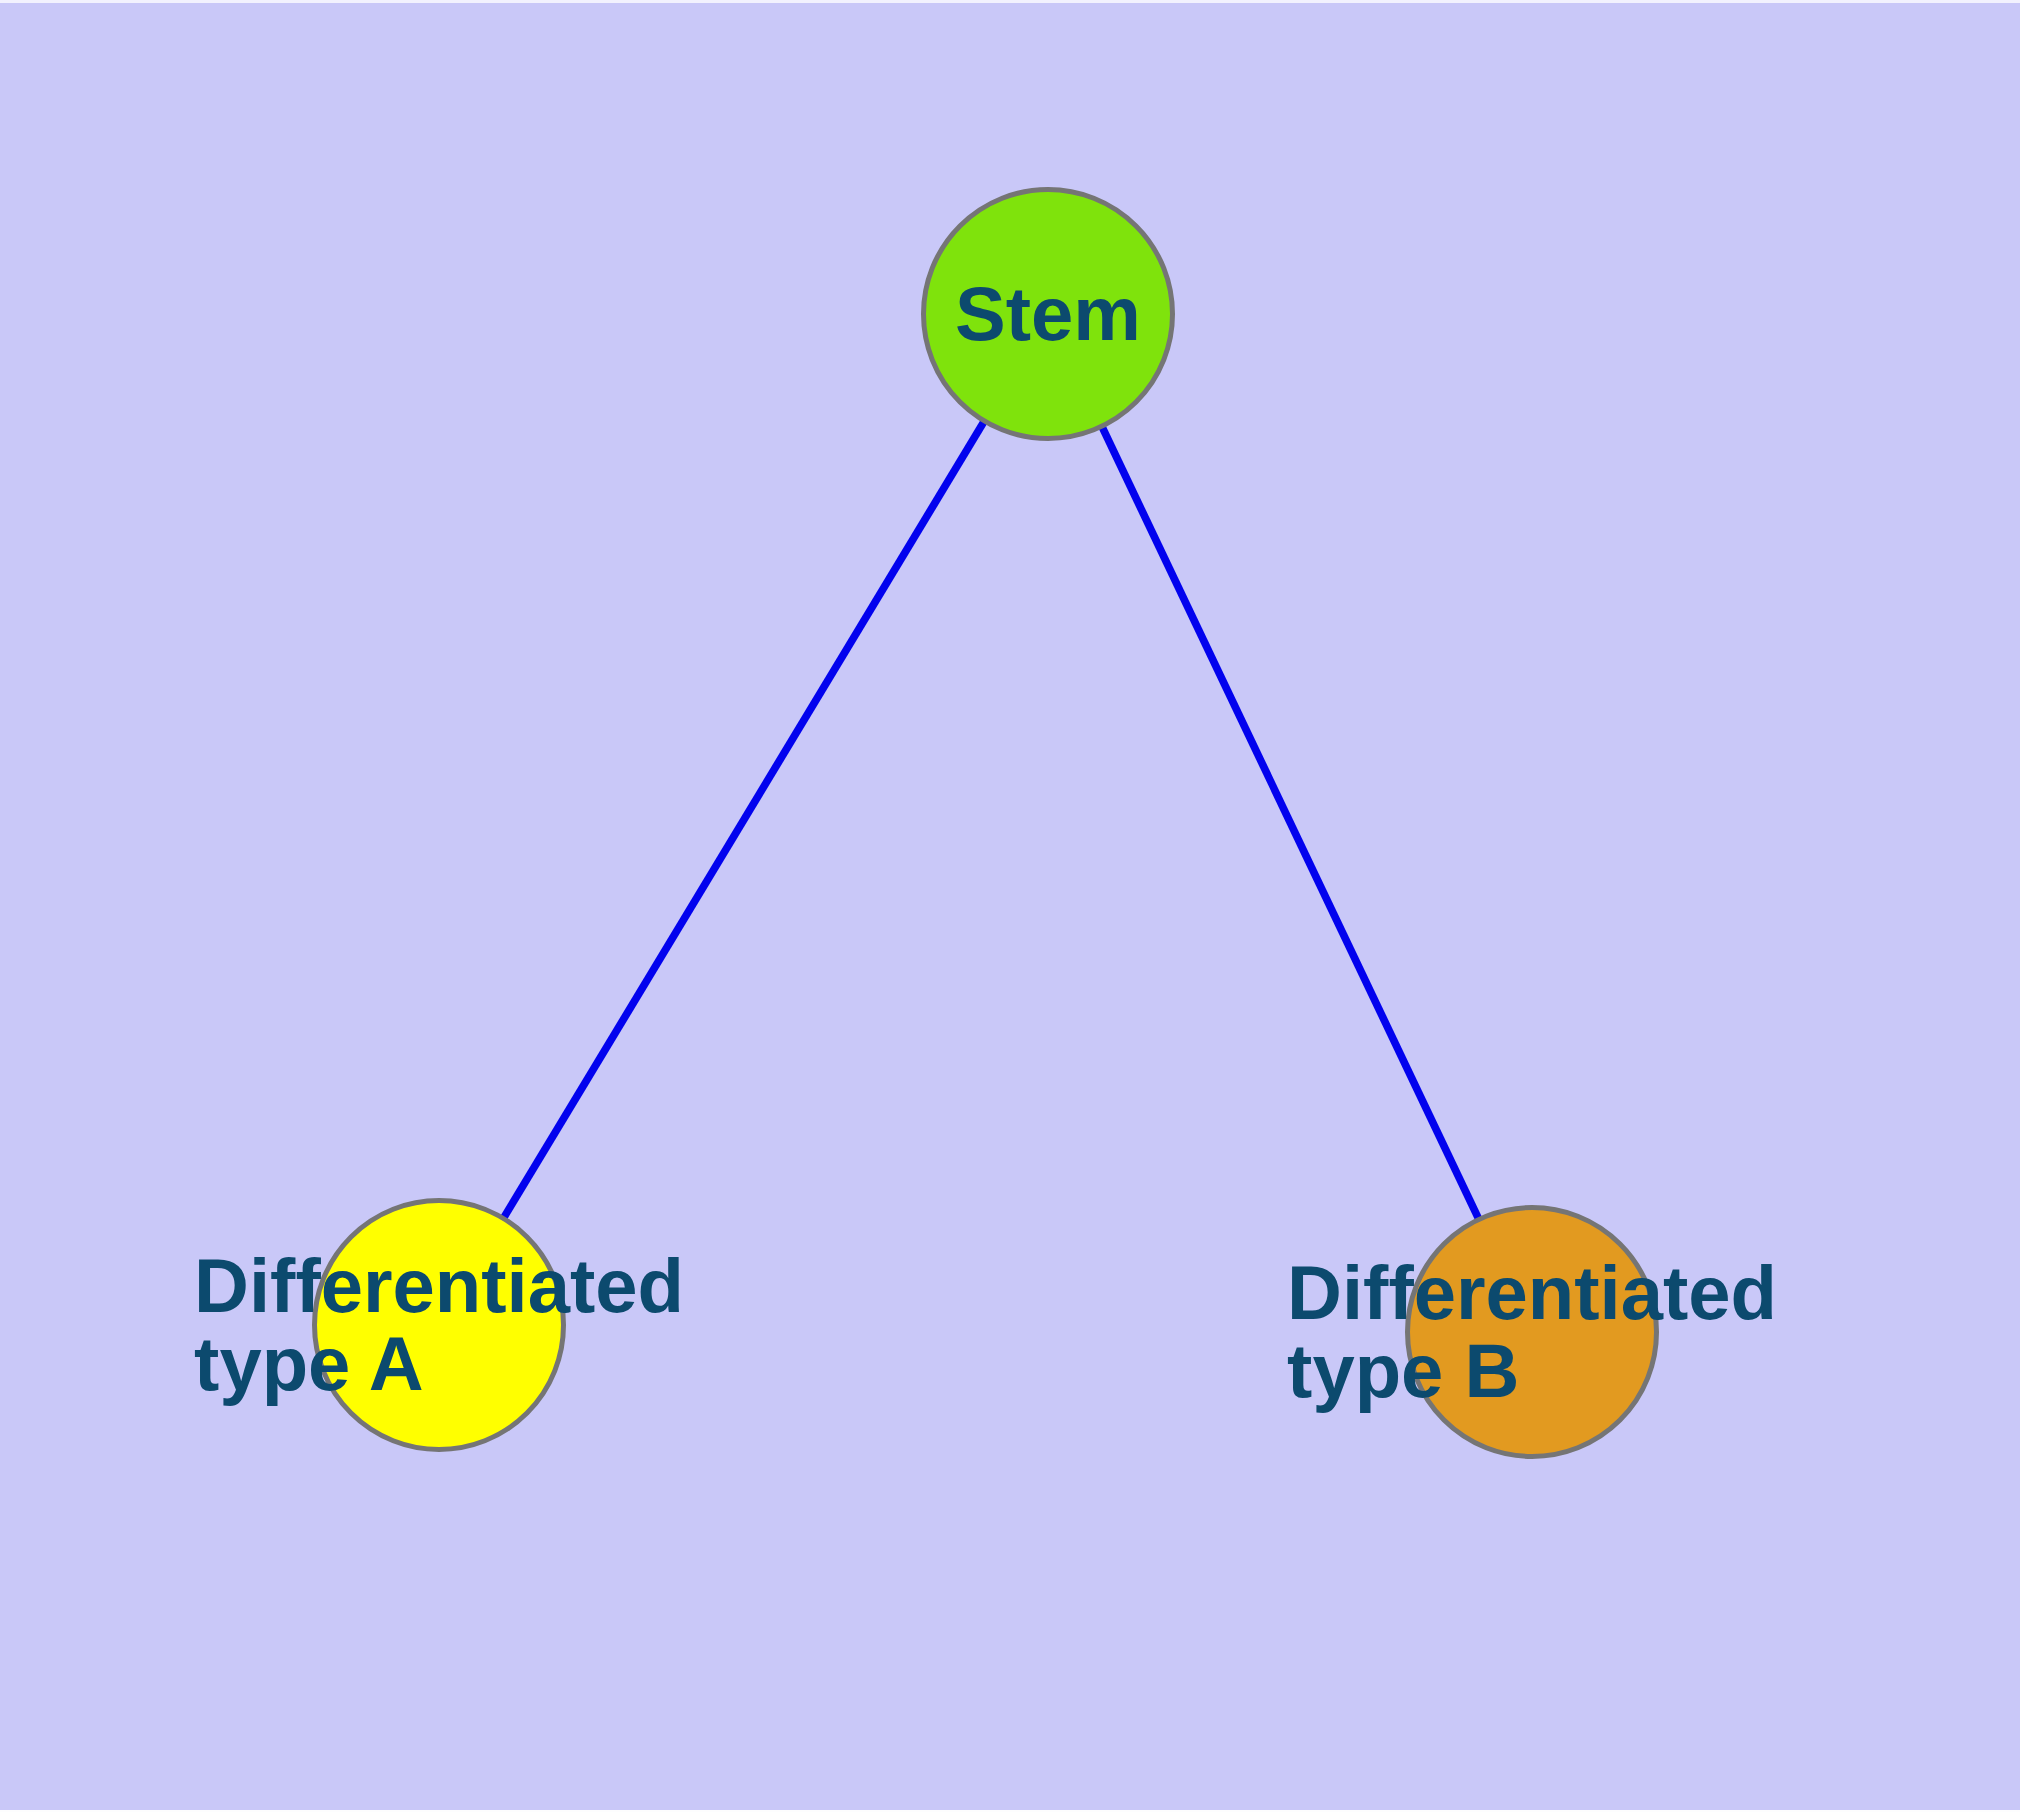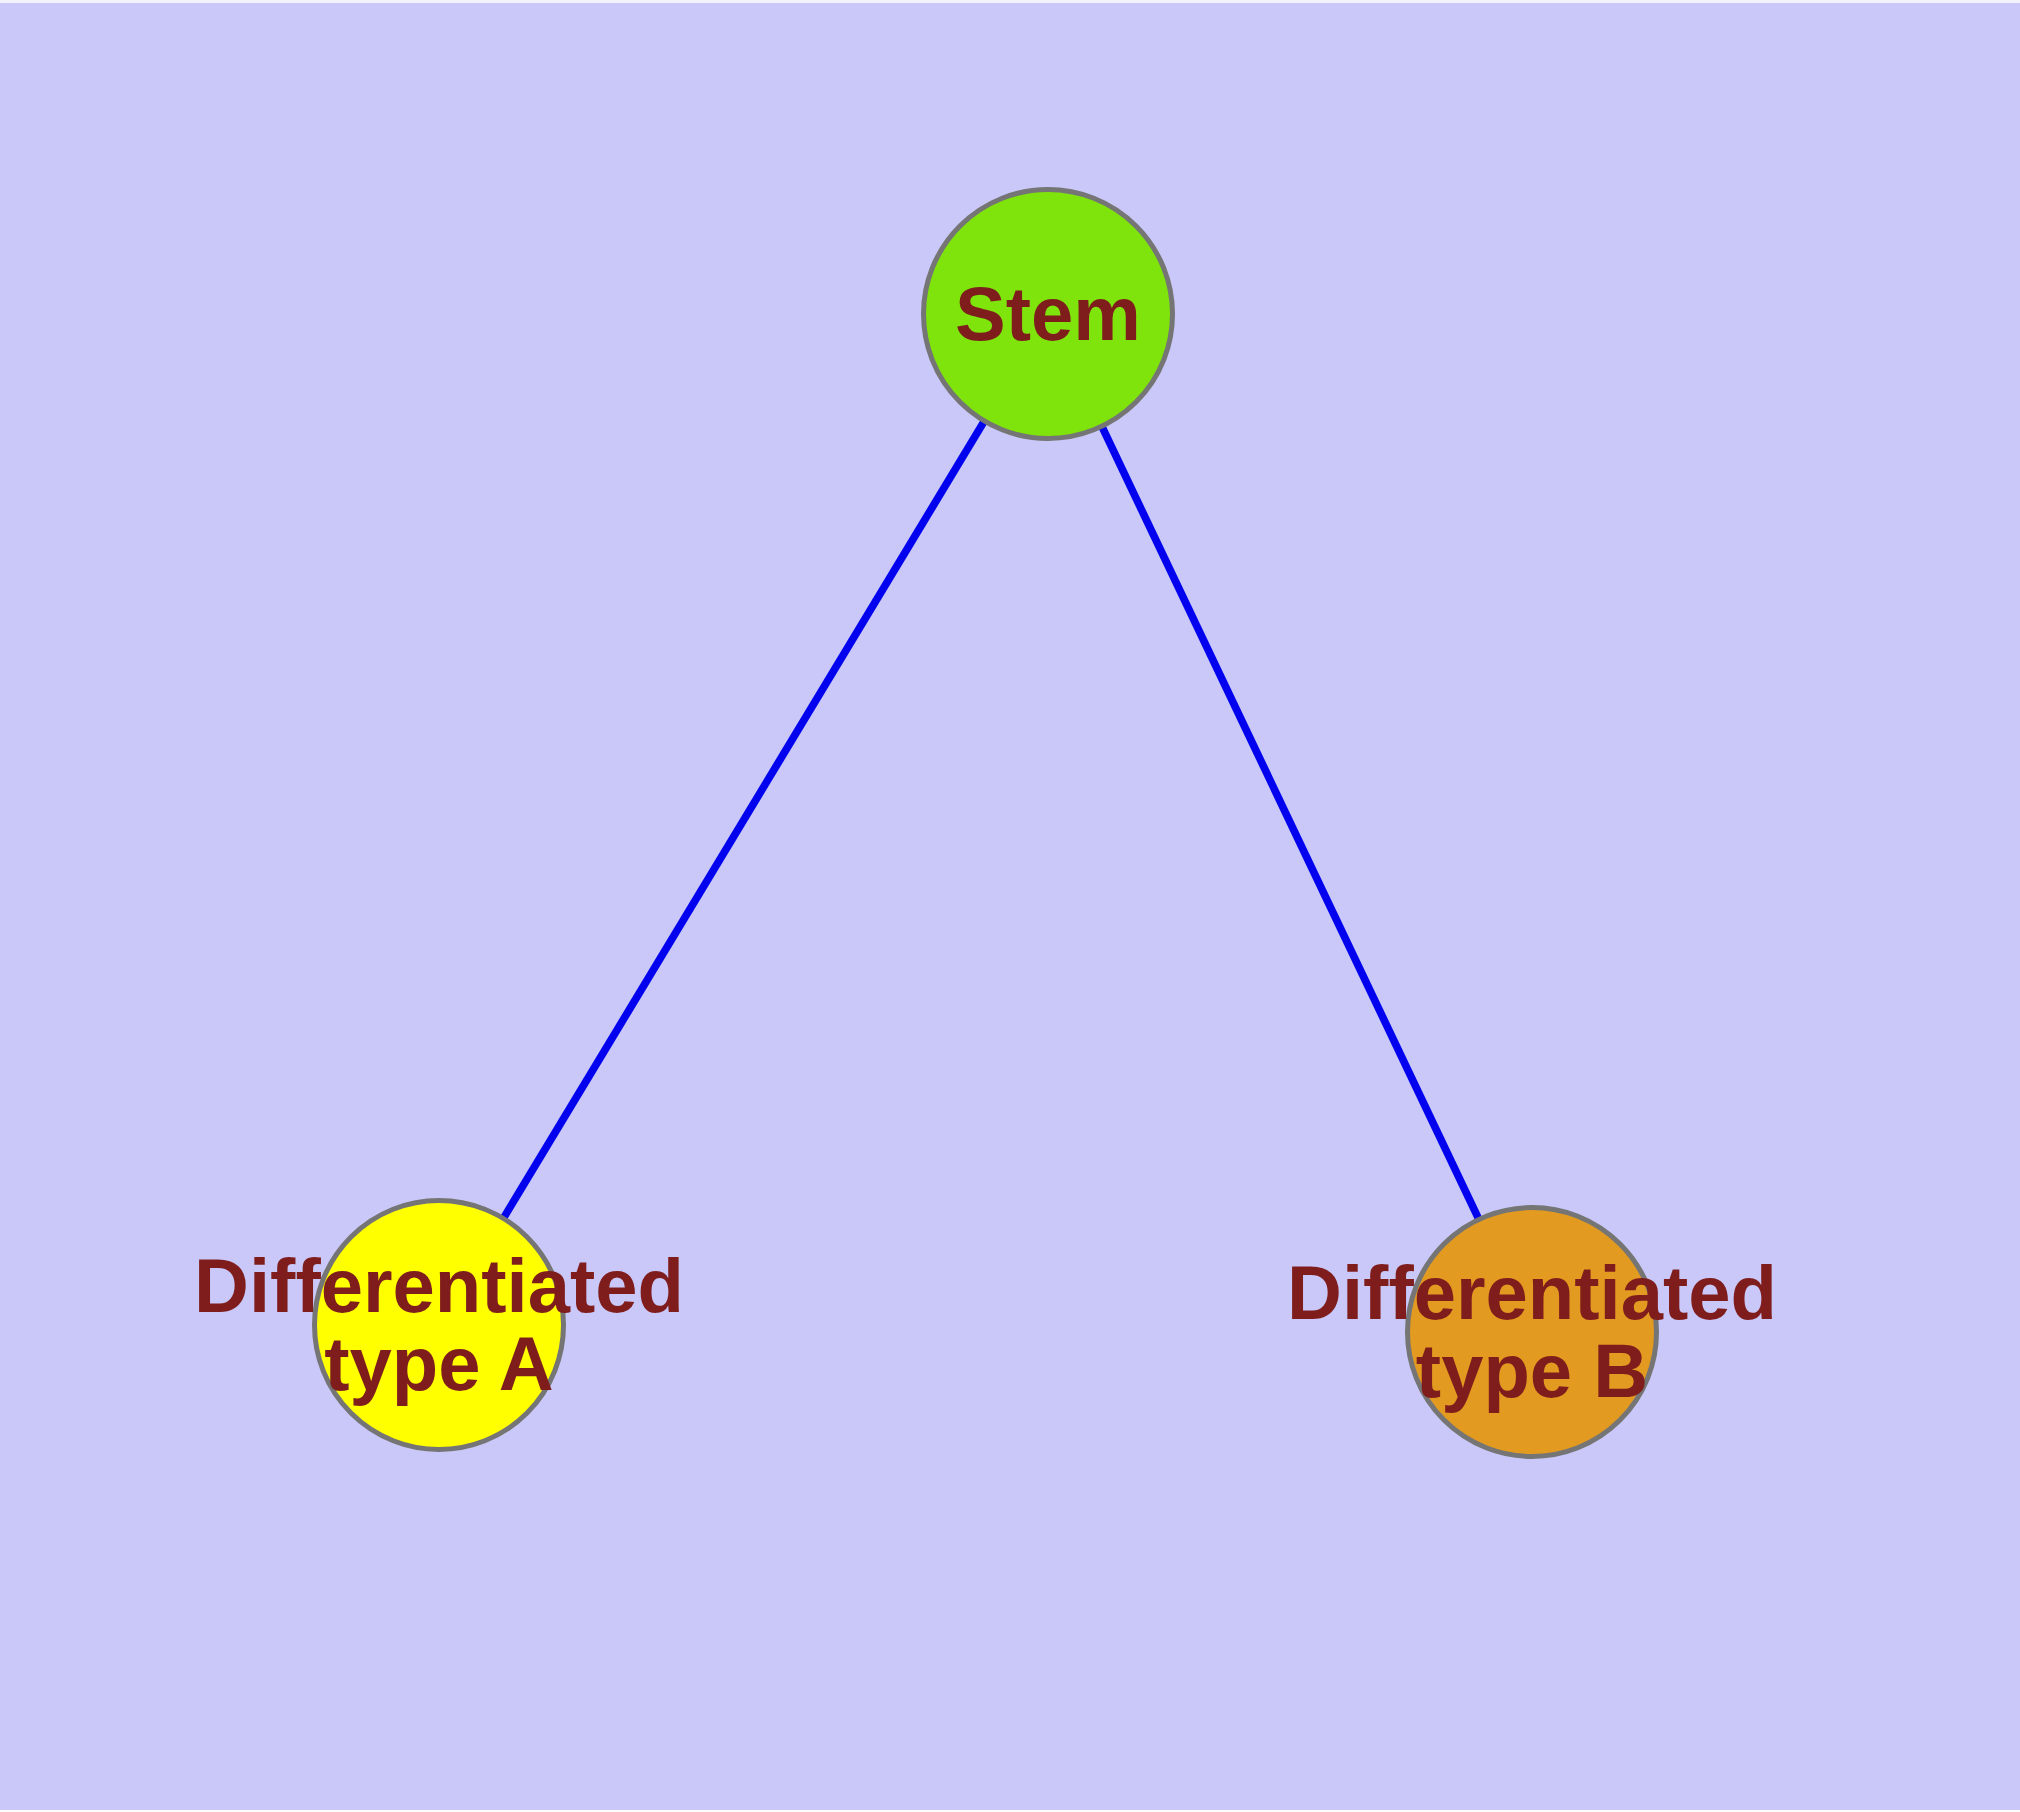--- a/index.html
+++ b/index.html
@@ -45,23 +45,22 @@
     border: 5.1px solid #757575;
     border-radius: 50%;
     display: flex;
     align-items: center;
     justify-content: center;
   }
   .node-label {
     font-size: 76px;
     font-weight: bold;
     line-height: 1.03;
-    color: #7f1d1d;
+    color: #0c4a6e;
     white-space: pre;
-    text-align: center;
   }
   #node-stem   { left: 921px; top: 187px;  background: #7FE30C; }
   #node-type-a { left: 312px;  top: 1198px; background: #FFFF00; }
   #node-type-b { left: 1405px; top: 1205px; background: #E29A20; }
 </style>
 </head>
 <body>
 
 <div class="canvas">
 

